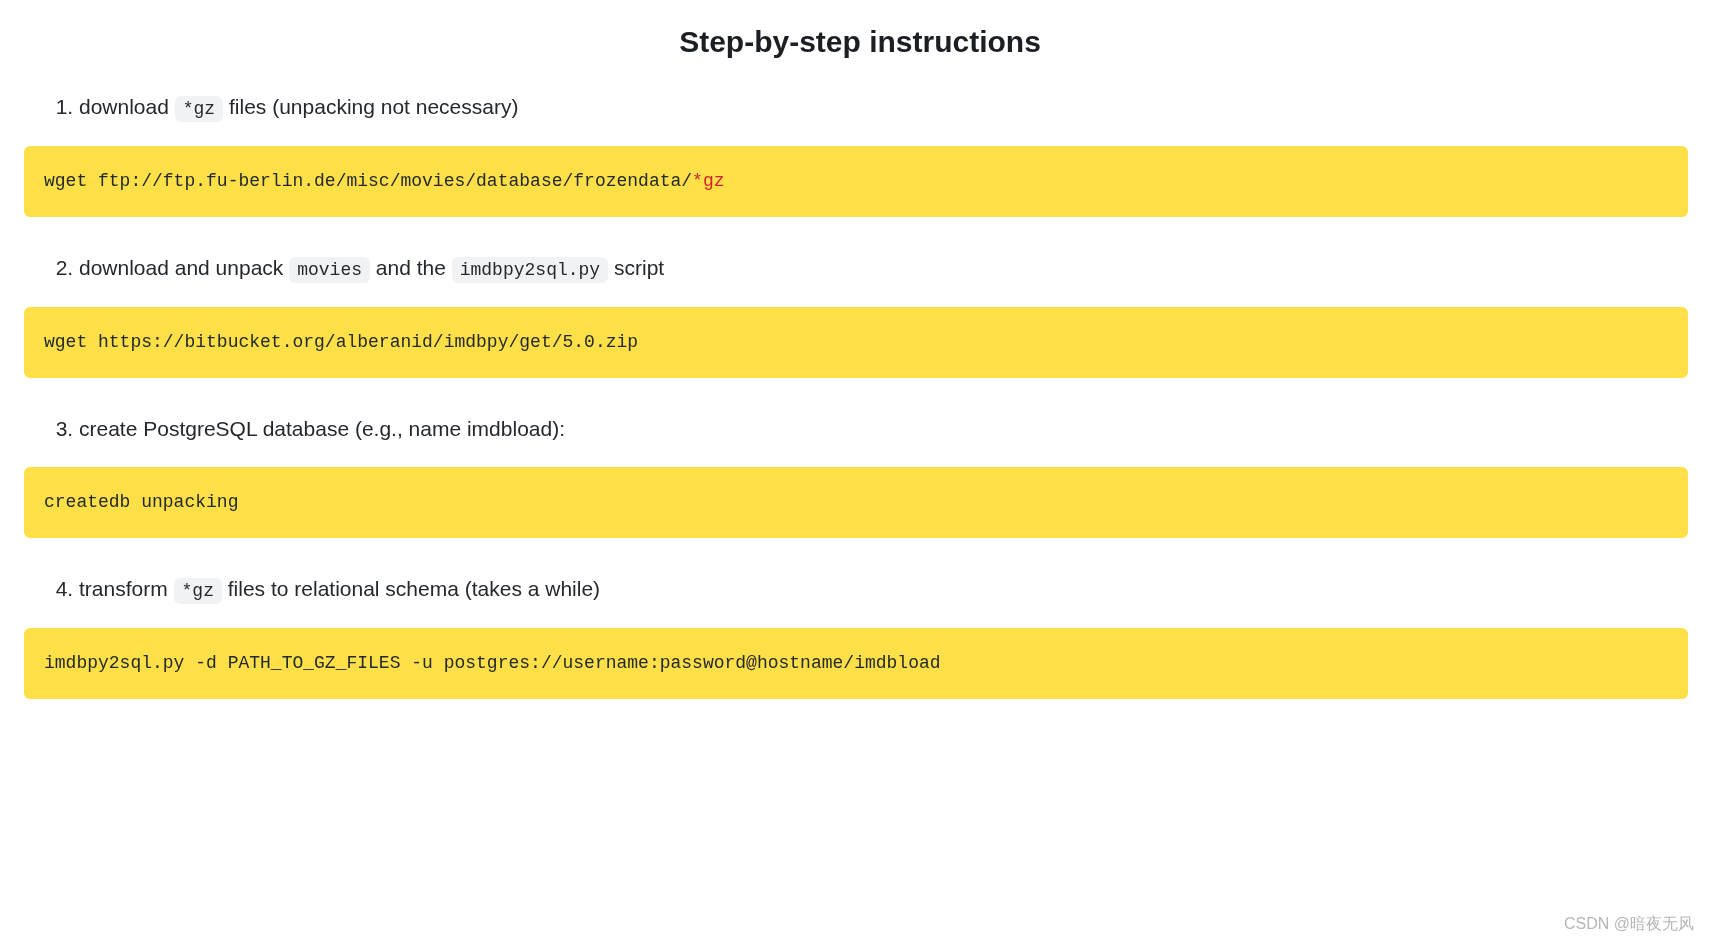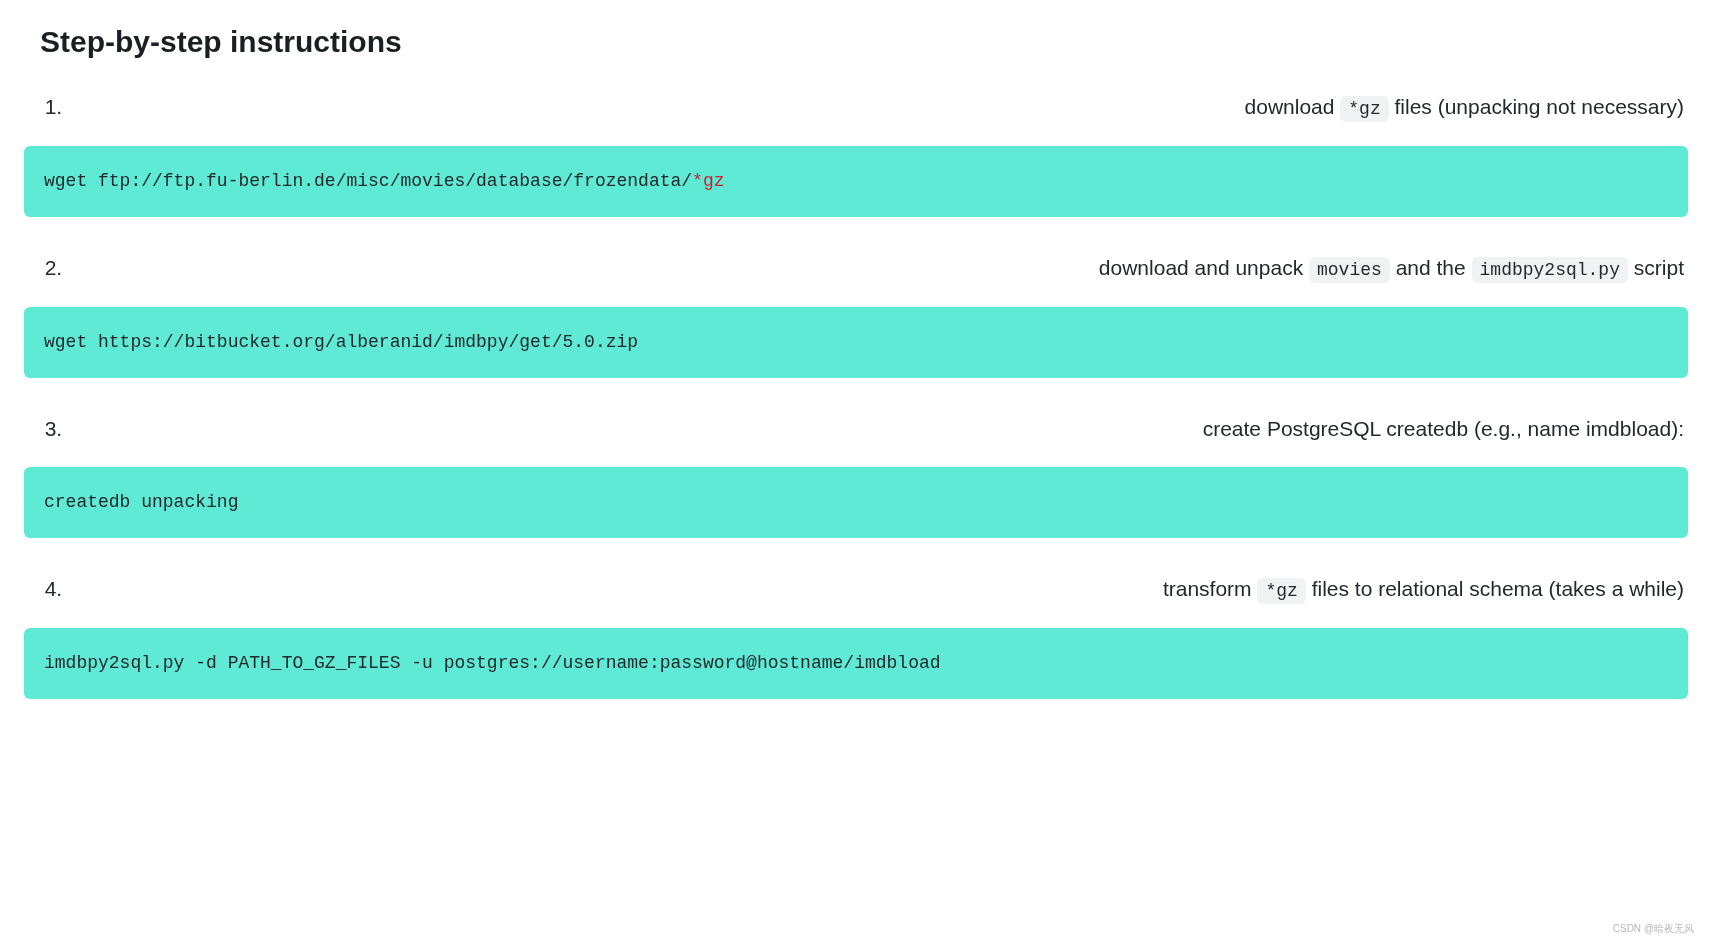--- a/index.html
+++ b/index.html
@@ -9,60 +9,60 @@
     background: #ffffff;
     font-family: -apple-system, BlinkMacSystemFont, "Segoe UI", Helvetica, Arial, sans-serif;
     color: #24292e;
     font-size: 20px;
     line-height: 1.6;
     width: 1712px;
   }
   h2.heading {
     font-size: 30px;
     font-weight: 600;
-    margin: 18px 0 24px 16px;
+    margin: 18px 0 24px 8px;
     color: #1b1f23;
+    text-align: center;
   }
   ol.steps {
     list-style: decimal;
     padding-left: 40px;
-    margin: 4px;
-    text-align: right;
+    margin: 15px;
   }
   ol.steps > li {
     margin-bottom: 10px;
     font-size: 21px;
     color: #24292e;
   }
   code.inline {
     background: #f1f2f3;
     border-radius: 6px;
     padding: 3px 8px;
     font-family: "SFMono-Regular", Consolas, "Liberation Mono", Menlo, monospace;
     font-size: 18px;
     color: #24292e;
   }
   pre.block {
-    background: #5eead4;
+    background: #fde047;
     border-radius: 6px;
     padding: 22px 20px;
     margin: 22px 0 34px 0;
     font-family: "SFMono-Regular", Consolas, "Liberation Mono", Menlo, monospace;
     font-size: 18px;
     color: #24292e;
     line-height: 1.5;
     overflow-x: auto;
     white-space: pre;
   }
   pre.block .glob { color: #cf222e; }
   .watermark {
     position: fixed;
     right: 18px;
     bottom: 8px;
-    font-size: 10px;
+    font-size: 16px;
     color: rgba(120,120,120,0.55);
     font-family: -apple-system, sans-serif;
     pointer-events: none;
   }
 </style>
 </head>
 <body>
 
 <h2 class="heading">Step-by-step instructions</h2>
 
@@ -75,21 +75,21 @@
 
 <ol class="steps" start="2">
   <li>
     <span>download and unpack <code class="inline">movies</code> and the <code class="inline">imdbpy2sql.py</code> script</span>
   </li>
 </ol>
 <pre class="block"><span>wget https://bitbucket.org/alberanid/imdbpy/get/5.0.zip</span><span class="glob"></span></pre>
 
 <ol class="steps" start="3">
   <li>
-    <span>create PostgreSQL createdb (e.g., name imdbload):</span>
+    <span>create PostgreSQL database (e.g., name imdbload):</span>
   </li>
 </ol>
 <pre class="block"><span>createdb unpacking</span><span class="glob"></span></pre>
 
 <ol class="steps" start="4">
   <li>
     <span>transform <code class="inline">*gz</code> files to relational schema (takes a while)</span>
   </li>
 </ol>
 <pre class="block"><span>imdbpy2sql.py -d PATH_TO_GZ_FILES -u postgres://username:password@hostname/imdbload</span><span class="glob"></span></pre>

